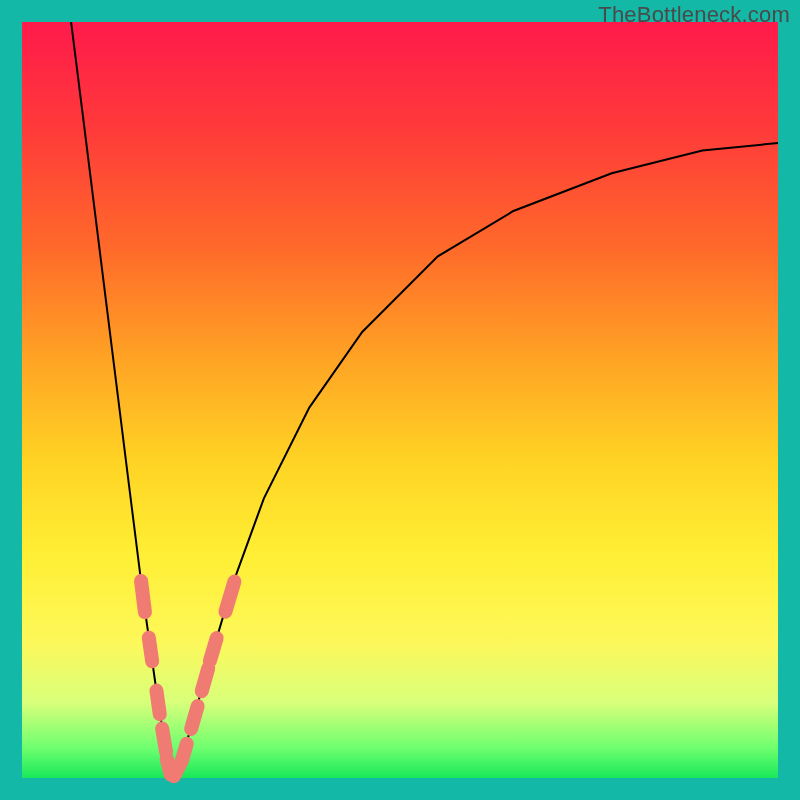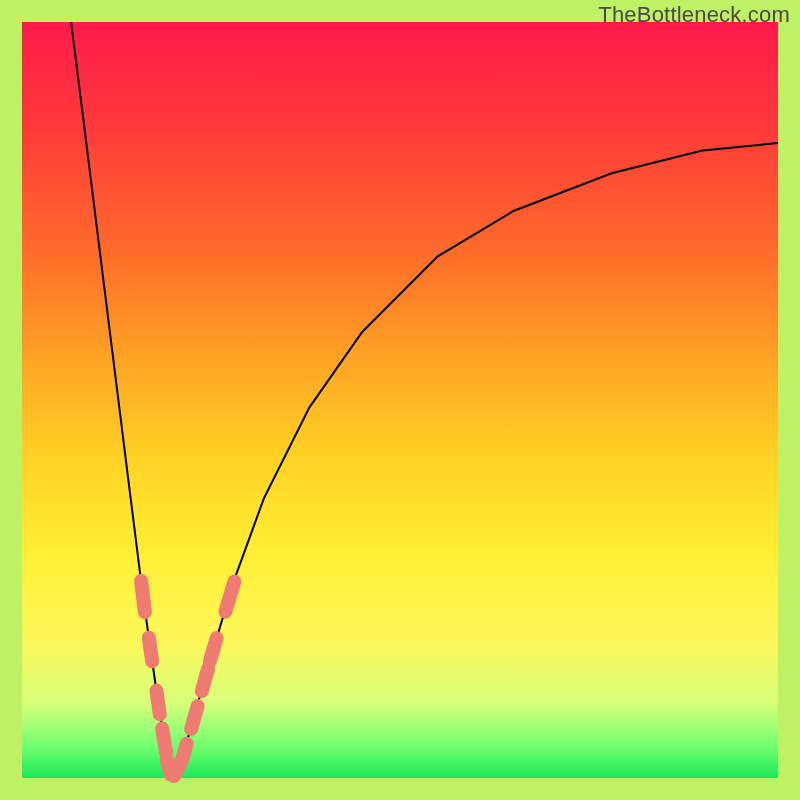--- a/index.html
+++ b/index.html
@@ -7,21 +7,21 @@
     padding: 0;
     width: 800px;
     height: 800px;
     background: #000;
     overflow: hidden;
     font-family: Arial, Helvetica, sans-serif;
   }
   .frame {
     position: absolute;
     inset: 0;
-    background: #bef264;
+    background: #14b8a6;
   }
   .plot {
     position: absolute;
     left: 22px;
     top: 22px;
     width: 756px;
     height: 756px;
     
     background: linear-gradient(
       to bottom,

